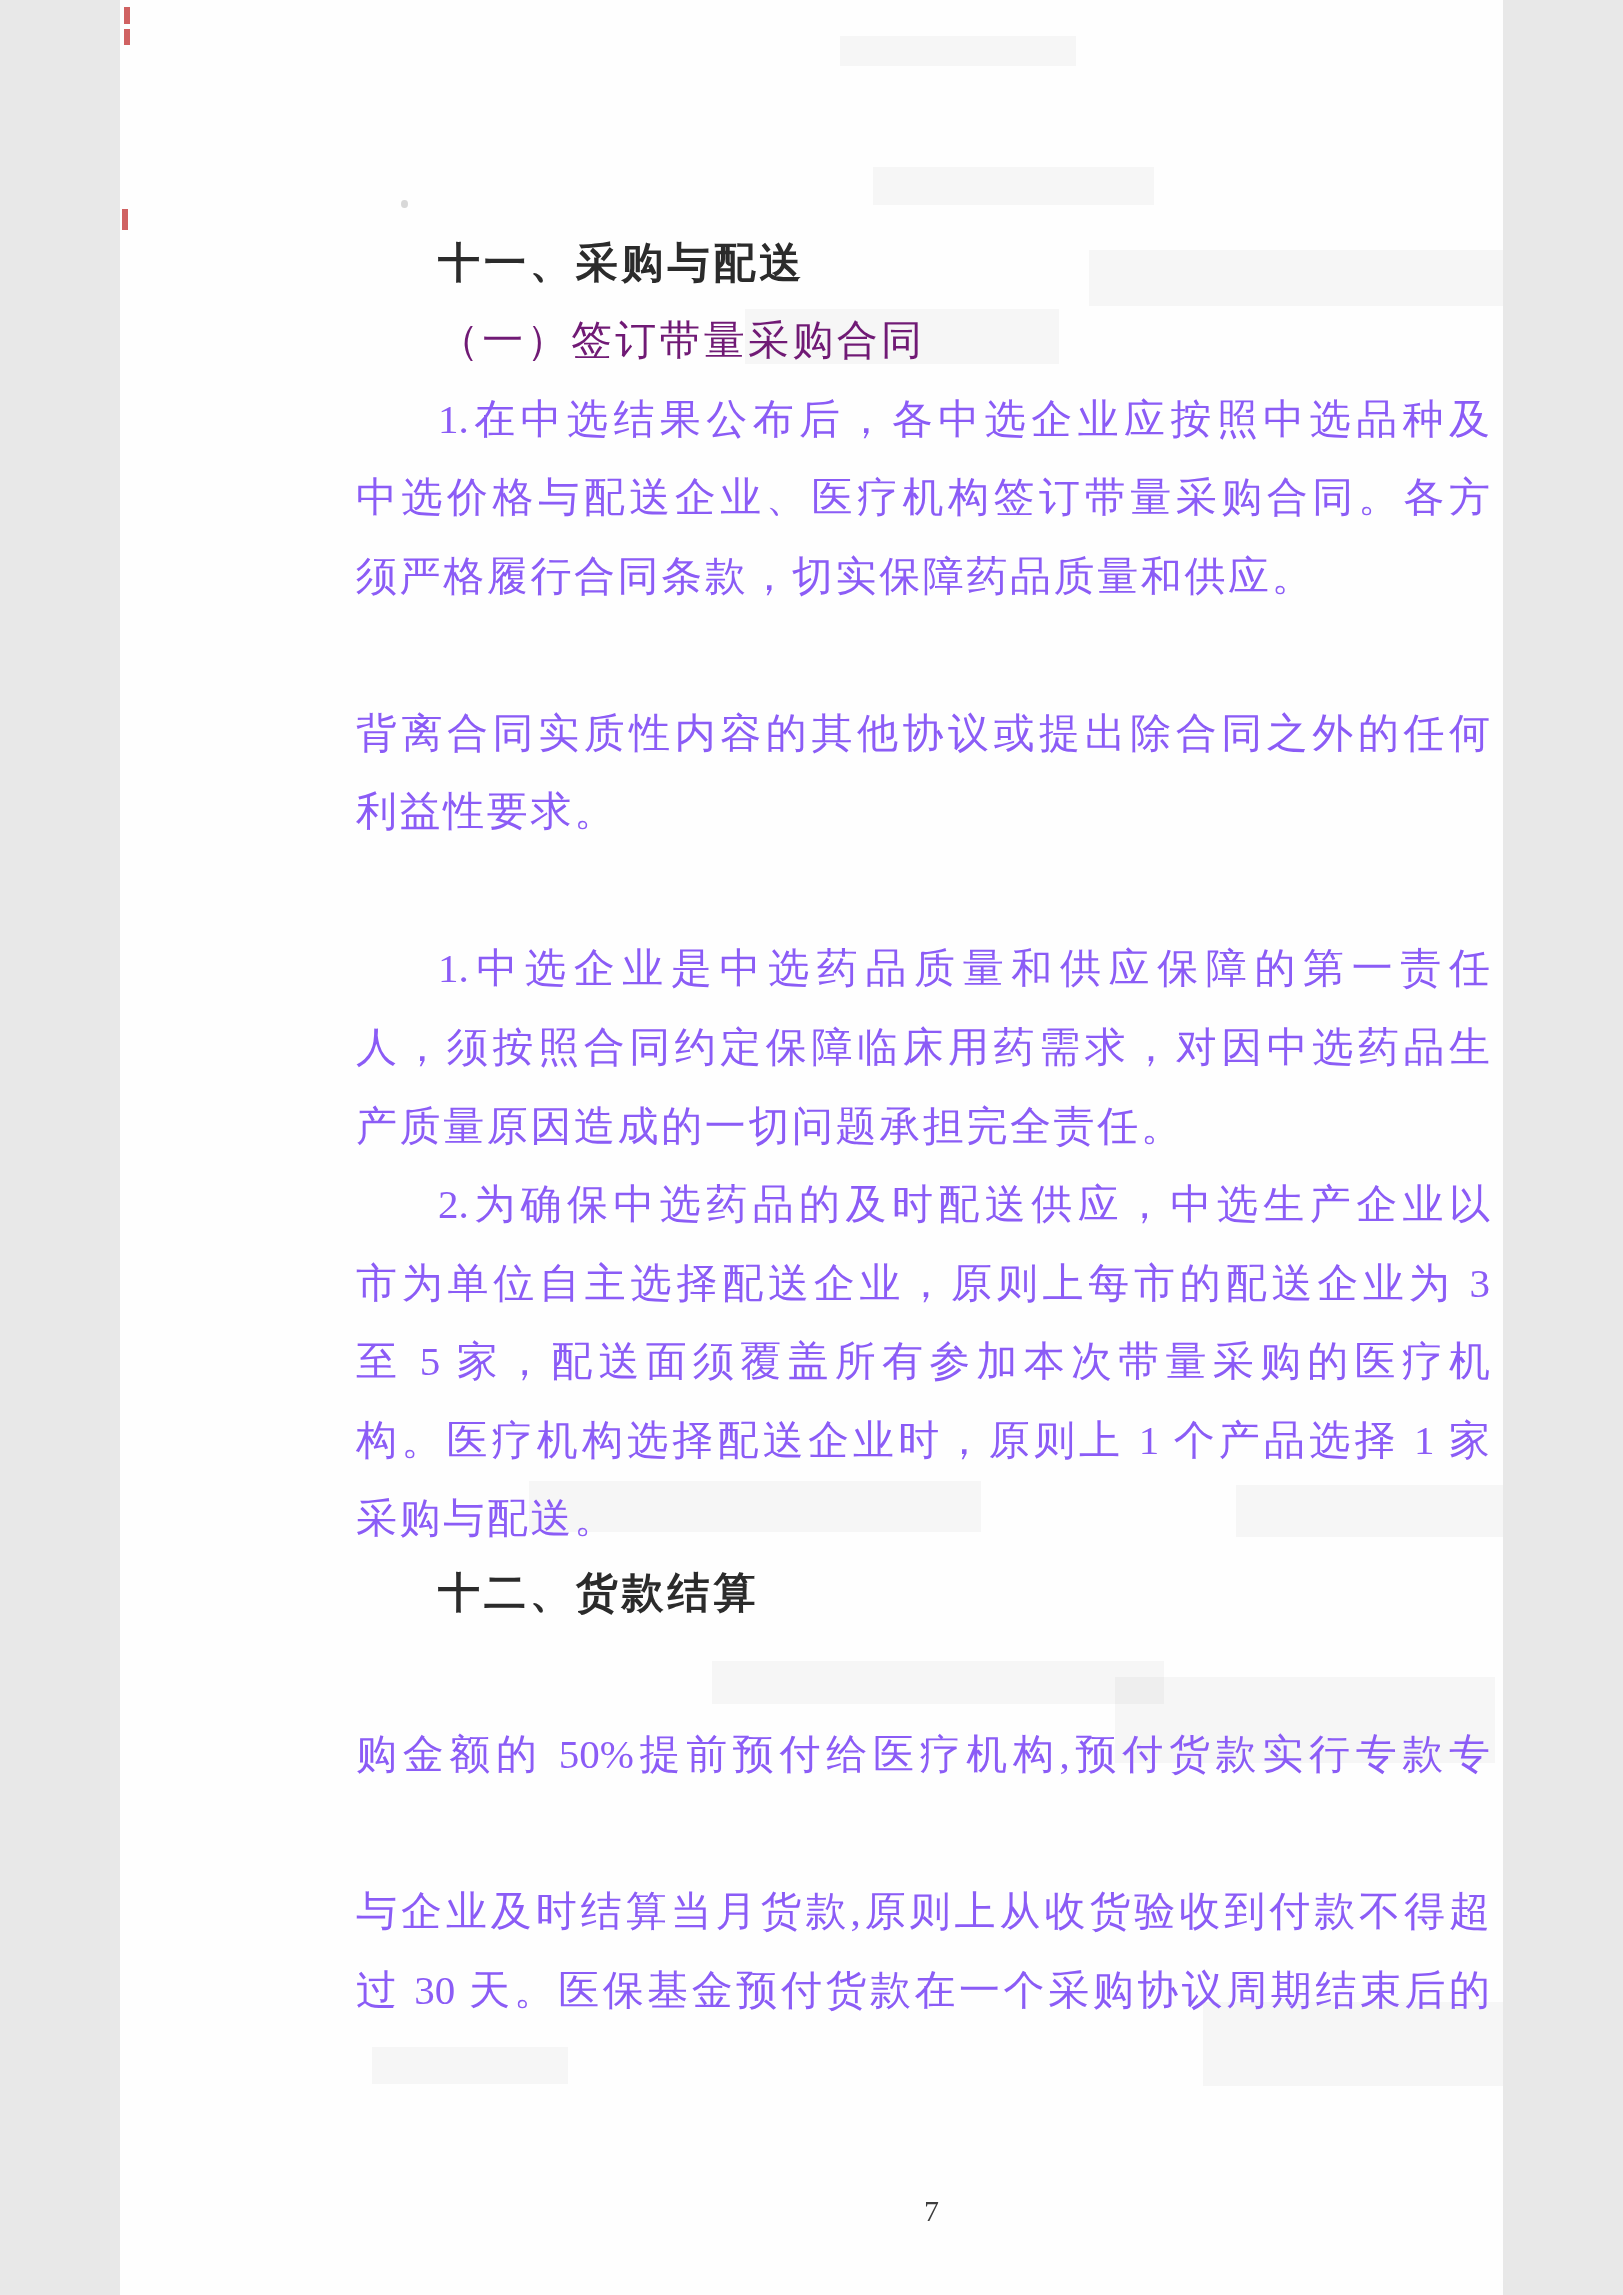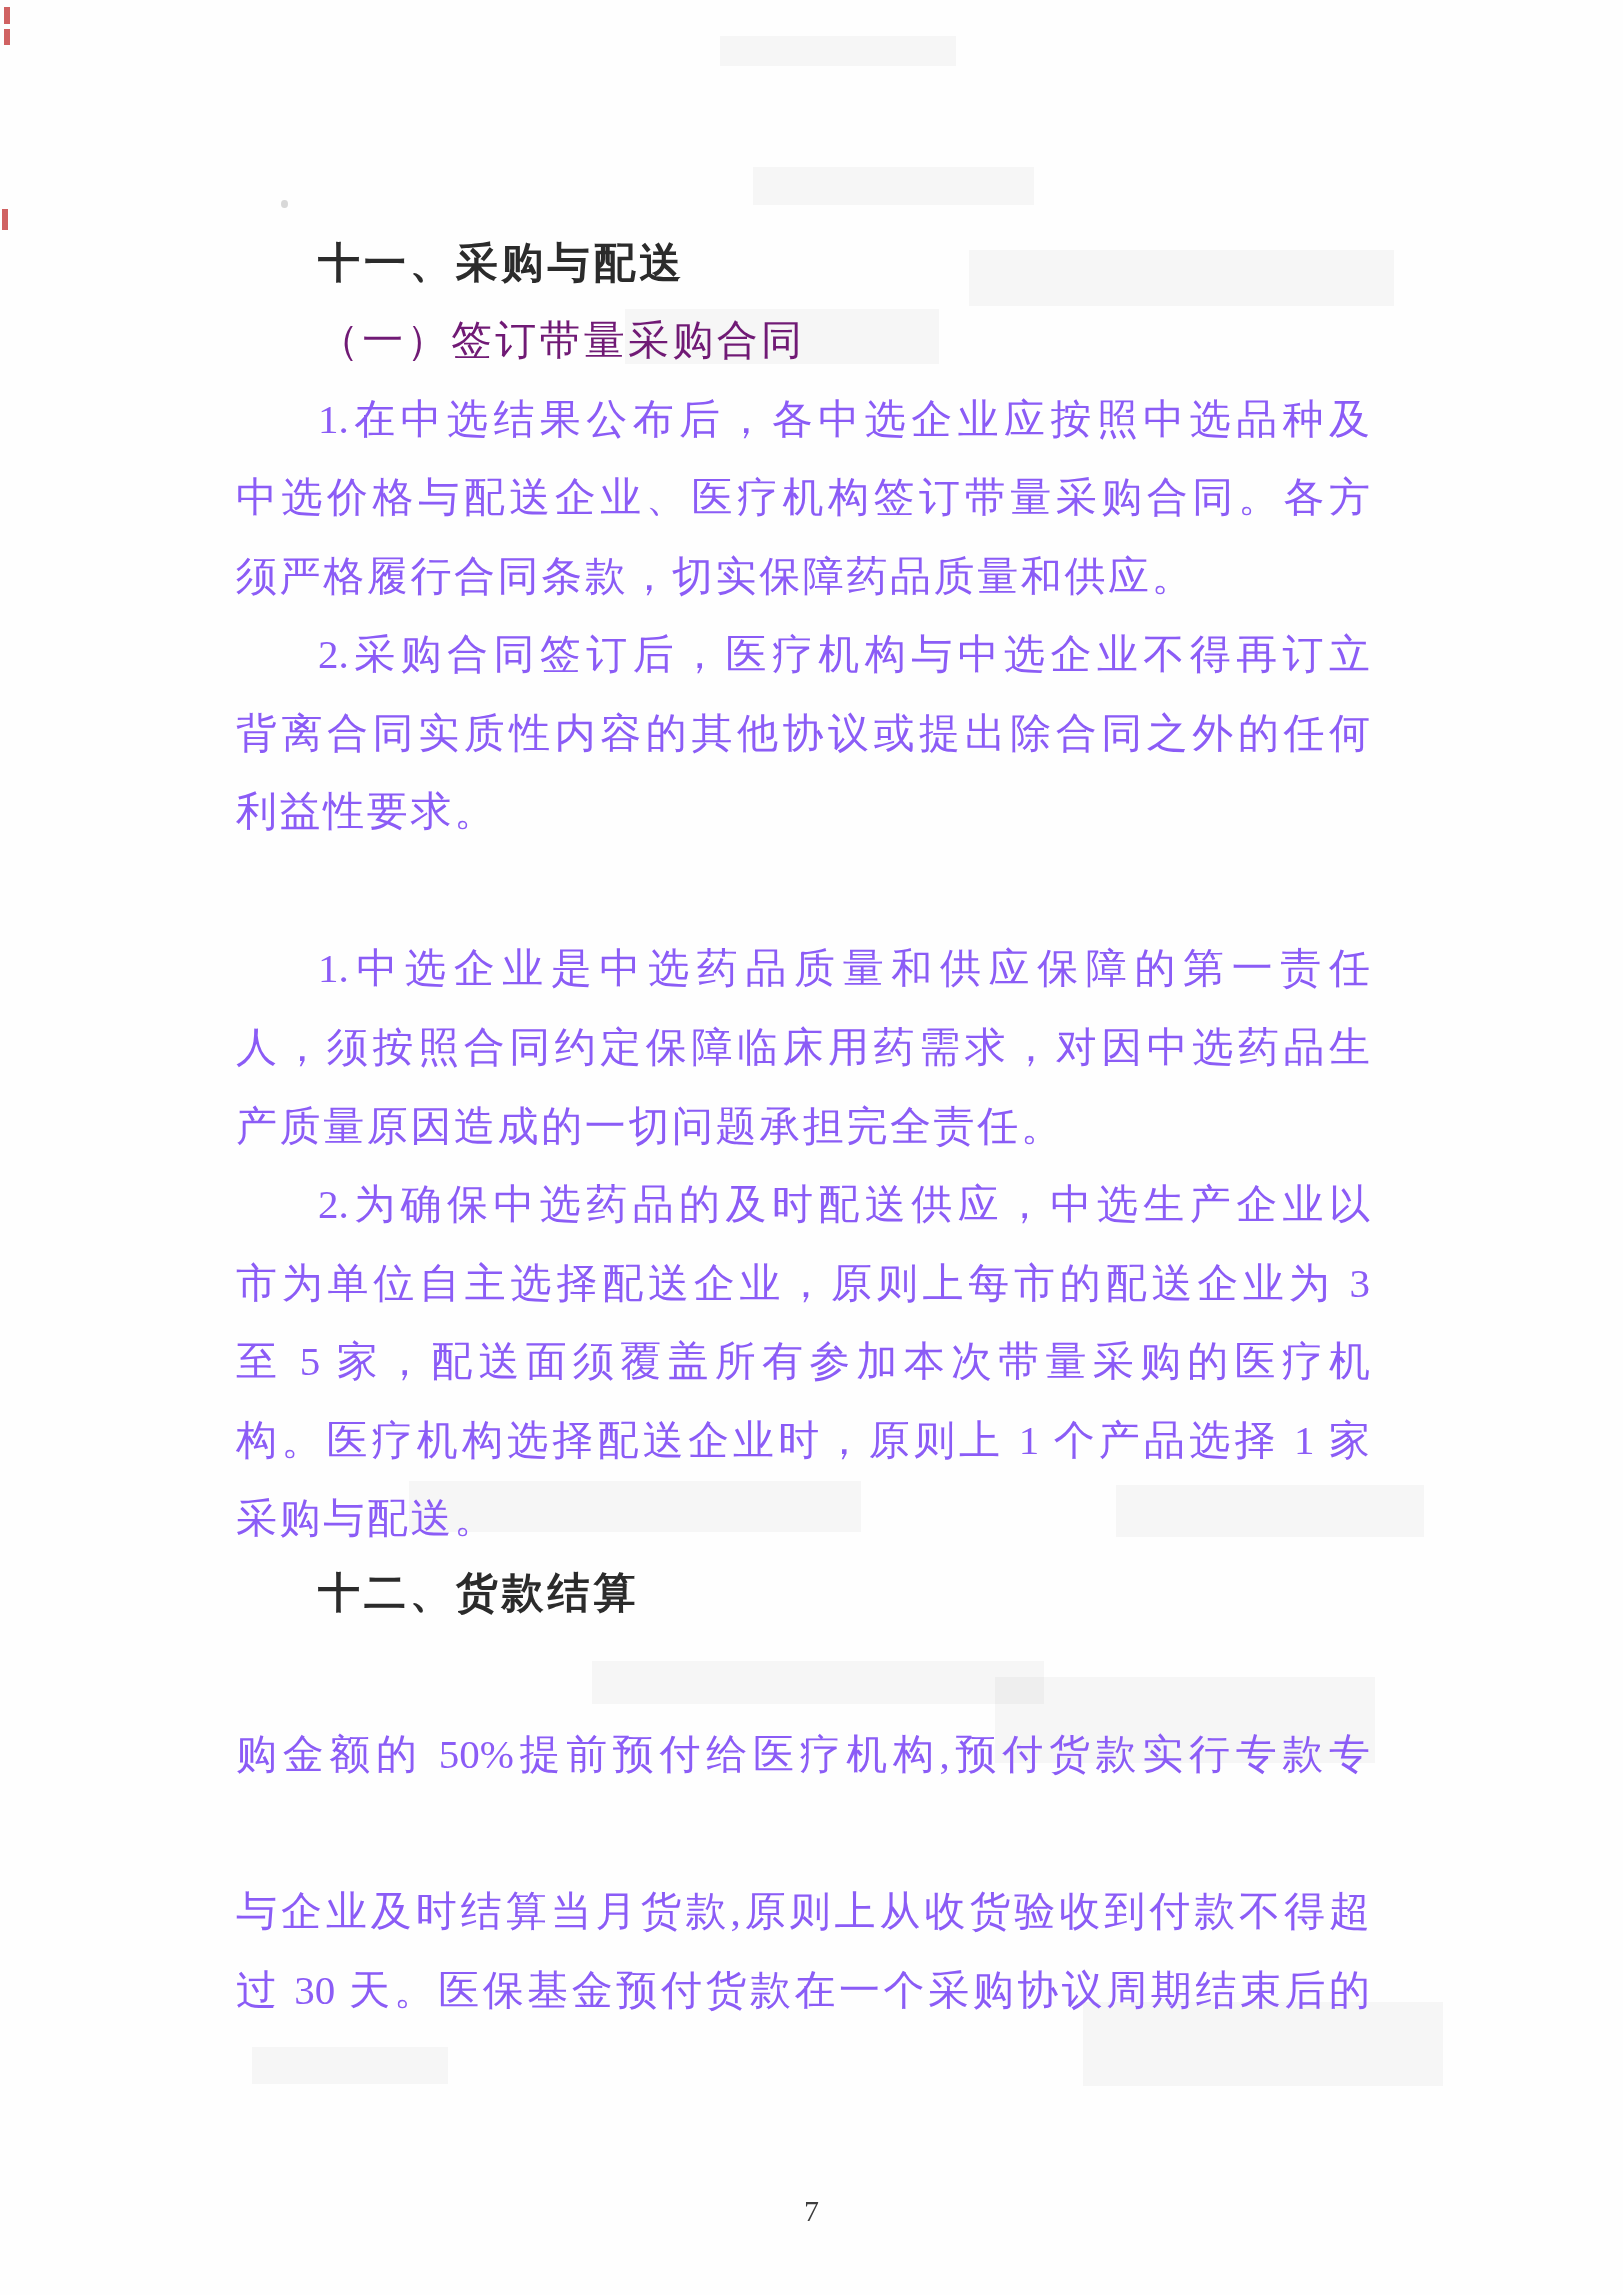--- a/index.html
+++ b/index.html
@@ -2,21 +2,21 @@
 <html style="font-size:10.5px"><head>
 <meta charset="utf-8">
 <style>
   html, body {
     margin: 0;
     padding: 0;
     background: #e8e8e8;
   }
   .page {
     position: relative;
-    width: 1623px;
+    width: 1383px;
     height: 2295px;
     margin: 0 auto;
     background: #fefefe;
     overflow: hidden;
     font-family: "Liberation Serif", "DejaVu Serif", serif;
     color: #333333;
   }
   .line {
     position: absolute;
     left: 236px;
@@ -101,21 +101,20 @@
   <div class="ghost" style="left:1083px; top:2002px; width:360px; height:84px;"></div>
   <div class="ghost" style="left:252px;  top:2047px; width:196px; height:37px;"></div>
 
   <div class="line h-main indent" style="top:240px;">十一、采购与配送</div>
   <div class="line h-sub indent" style="top:318px;">（一）签订带量采购合同</div>
 
   <div class="line just indent" style="top:397px;">1.在中选结果公布后，各中选企业应按照中选品种及</div>
   <div class="line just" style="top:475px;">中选价格与配送企业、医疗机构签订带量采购合同。各方</div>
   <div class="line" style="top:554px;">须严格履行合同条款，切实保障药品质量和供应。</div>
 
-  <div class="line just indent" style="top:632px;">2.采购合同签订后，医疗机构与中选企业不得再订立</div>
   <div class="line just" style="top:711px;">背离合同实质性内容的其他协议或提出除合同之外的任何</div>
   <div class="line" style="top:789px;">利益性要求。</div>
 
 
   <div class="line just indent" style="top:946px;">1.中选企业是中选药品质量和供应保障的第一责任</div>
   <div class="line just" style="top:1025px;">人，须按照合同约定保障临床用药需求，对因中选药品生</div>
   <div class="line" style="top:1104px;">产质量原因造成的一切问题承担完全责任。</div>
 
   <div class="line just indent" style="top:1182px;">2.为确保中选药品的及时配送供应，中选生产企业以</div>
   <div class="line just" style="top:1261px;">市为单位自主选择配送企业，原则上每市的配送企业为 3</div>

